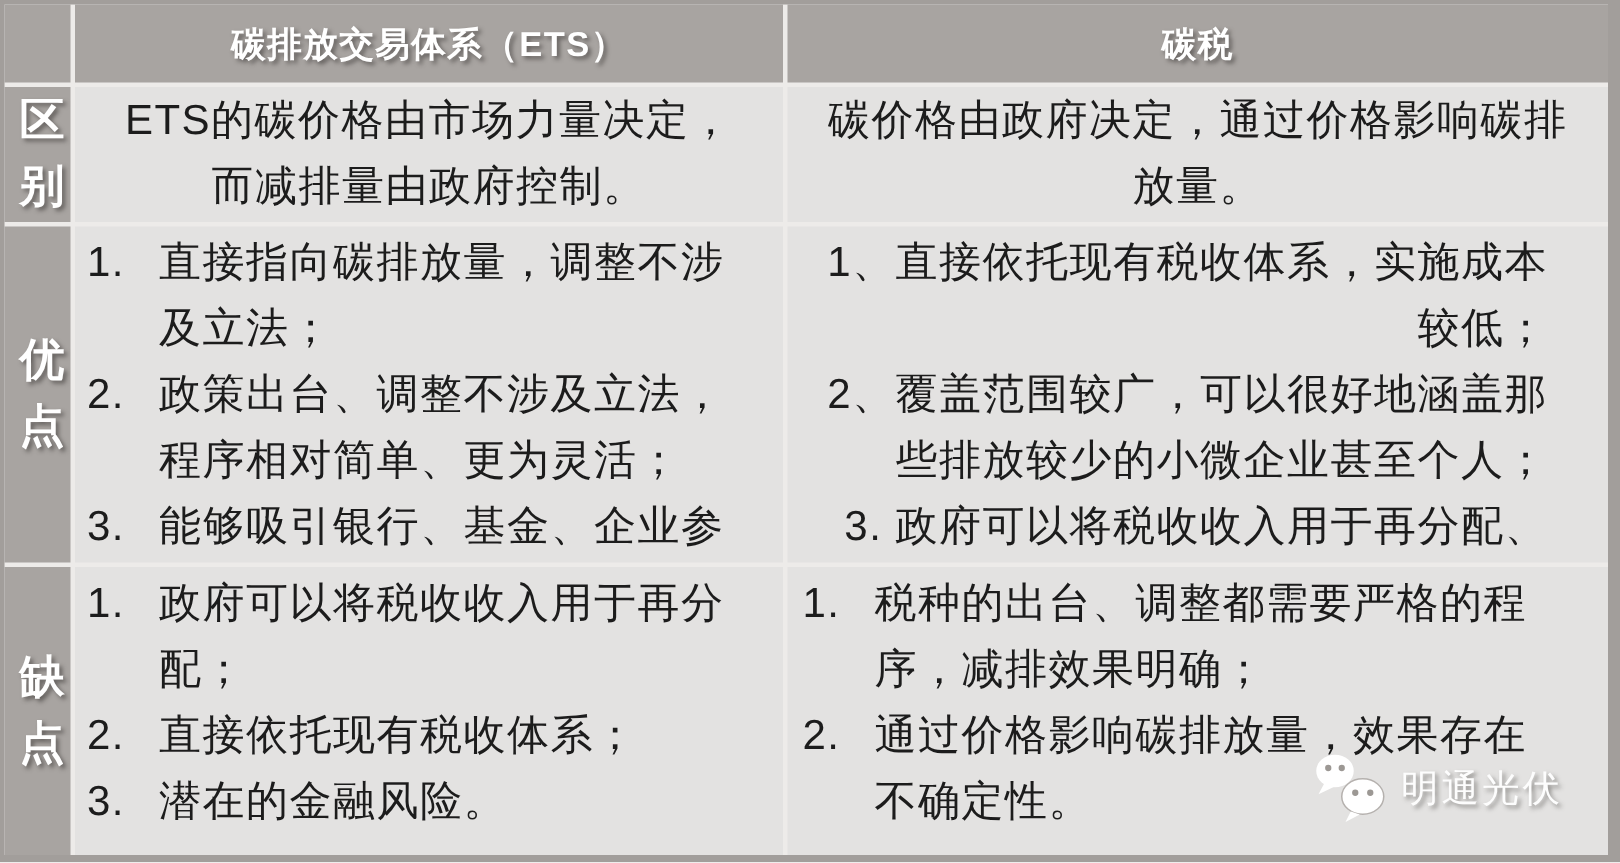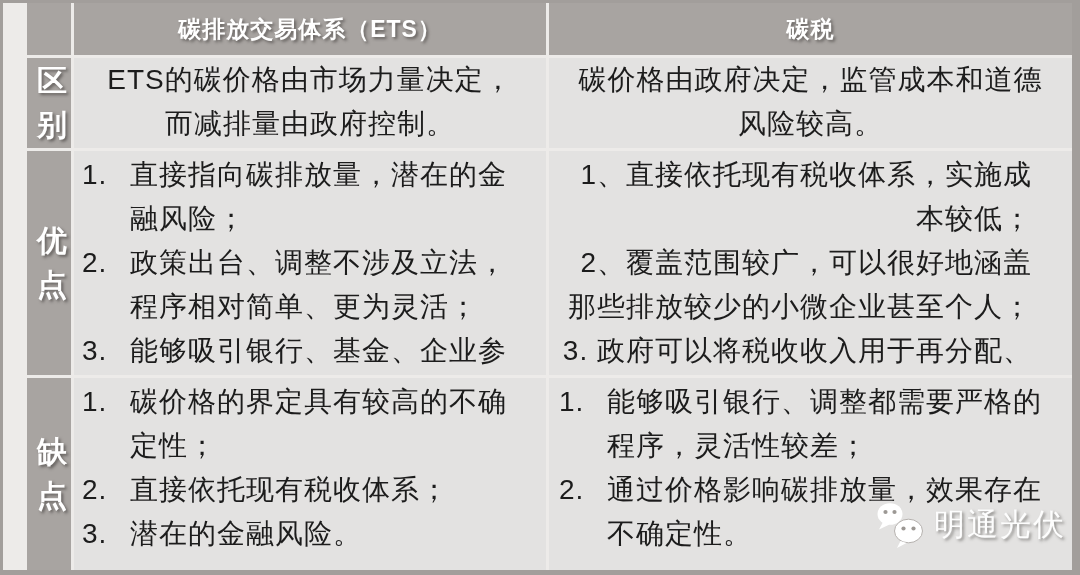--- a/index.html
+++ b/index.html
@@ -22,21 +22,20 @@
   .tbl{
     position:absolute;inset:0;
     display:grid;
     grid-template-columns:44px 472px 1fr;
     grid-template-rows:52px 90px 224px 1fr;
     gap:3px;
     background:var(--grid-line);
     border:solid var(--outer-border);
     border-width:3px 8px 5px 3px;
     box-sizing:border-box;
-    padding-left:24px;
   }
   .cell{overflow:hidden;}
   .gray{
     background:var(--header-bg);
     color:var(--header-text);
     font-weight:bold;
     text-shadow:2px 2px 3px rgba(45,42,40,0.55);
   }
   .hcell{
     display:flex;align-items:center;justify-content:center;
@@ -69,50 +68,50 @@
   .list .txt{flex:1;}
   .paras{padding:2px 40px 0 10px;}
   .paras .para{margin:0;text-align:right;}
   .watermark{
     position:absolute;left:876px;top:501px;
     display:flex;align-items:center;gap:8px;
     pointer-events:none;
   }
   .watermark .wm-text{
     color:#fdfdfd;
-    font-size:31px;
+    font-size:25px;
     letter-spacing:2px;
     text-shadow:2px 2px 3px rgba(60,57,54,0.5);
     white-space:nowrap;
   }
   .wechat-svg{display:block;}
 </style>
 </head>
 <body>
 
 <div class="stage">
   <div class="tbl">
 
     <div class="cell gray"></div>
     <div class="cell gray hcell">碳排放交易体系（ETS）</div>
     <div class="cell gray hcell">碳税</div>
 
     <div class="cell gray lcell">
       <span class="vtext">区别</span>
     </div>
     <div class="cell bcell center">ETS的碳价格由市场力量决定，而减排量由政府控制。</div>
-    <div class="cell bcell center">碳价格由政府决定，监管成本和道德风险较高。</div>
+    <div class="cell bcell center">碳价格由政府决定，通过价格影响碳排放量。</div>
 
     <div class="cell gray lcell">
       <span class="vtext">优点</span>
     </div>
     <div class="cell bcell list etslist">
         <div class="li">
           <span class="num">1.</span>
-          <span class="txt">直接指向碳排放量，潜在的金融风险；</span>
+          <span class="txt">直接指向碳排放量，调整不涉及立法；</span>
         </div>
         <div class="li">
           <span class="num">2.</span>
           <span class="txt">政策出台、调整不涉及立法，程序相对简单、更为灵活；</span>
         </div>
         <div class="li">
           <span class="num">3.</span>
           <span class="txt">能够吸引银行、基金、企业参与，资源配置效率高。</span>
         </div>
       </div>
@@ -121,35 +120,35 @@
         <div class="para">2、覆盖范围较广，可以很好地涵盖那些排放较少的小微企业甚至个人；</div>
         <div class="para">3. 政府可以将税收收入用于再分配、促进低碳转型。</div>
       </div>
 
     <div class="cell gray lcell">
       <span class="vtext">缺点</span>
     </div>
     <div class="cell bcell list etslist">
         <div class="li">
           <span class="num">1.</span>
-          <span class="txt">碳价格的界定具有较高的不确定性；</span>
+          <span class="txt">政府可以将税收收入用于再分配；</span>
         </div>
         <div class="li">
           <span class="num">2.</span>
           <span class="txt">直接依托现有税收体系；</span>
         </div>
         <div class="li">
           <span class="num">3.</span>
           <span class="txt">潜在的金融风险。</span>
         </div>
       </div>
     <div class="cell bcell list taxlist">
         <div class="li">
           <span class="num">1.</span>
-          <span class="txt">能够吸引银行、调整都需要严格的程序，灵活性较差；</span>
+          <span class="txt">税种的出台、调整都需要严格的程序，减排效果明确；</span>
         </div>
         <div class="li">
           <span class="num">2.</span>
           <span class="txt">通过价格影响碳排放量，效果存在不确定性。</span>
         </div>
       </div>
 
   </div>
 
   <div class="watermark">

